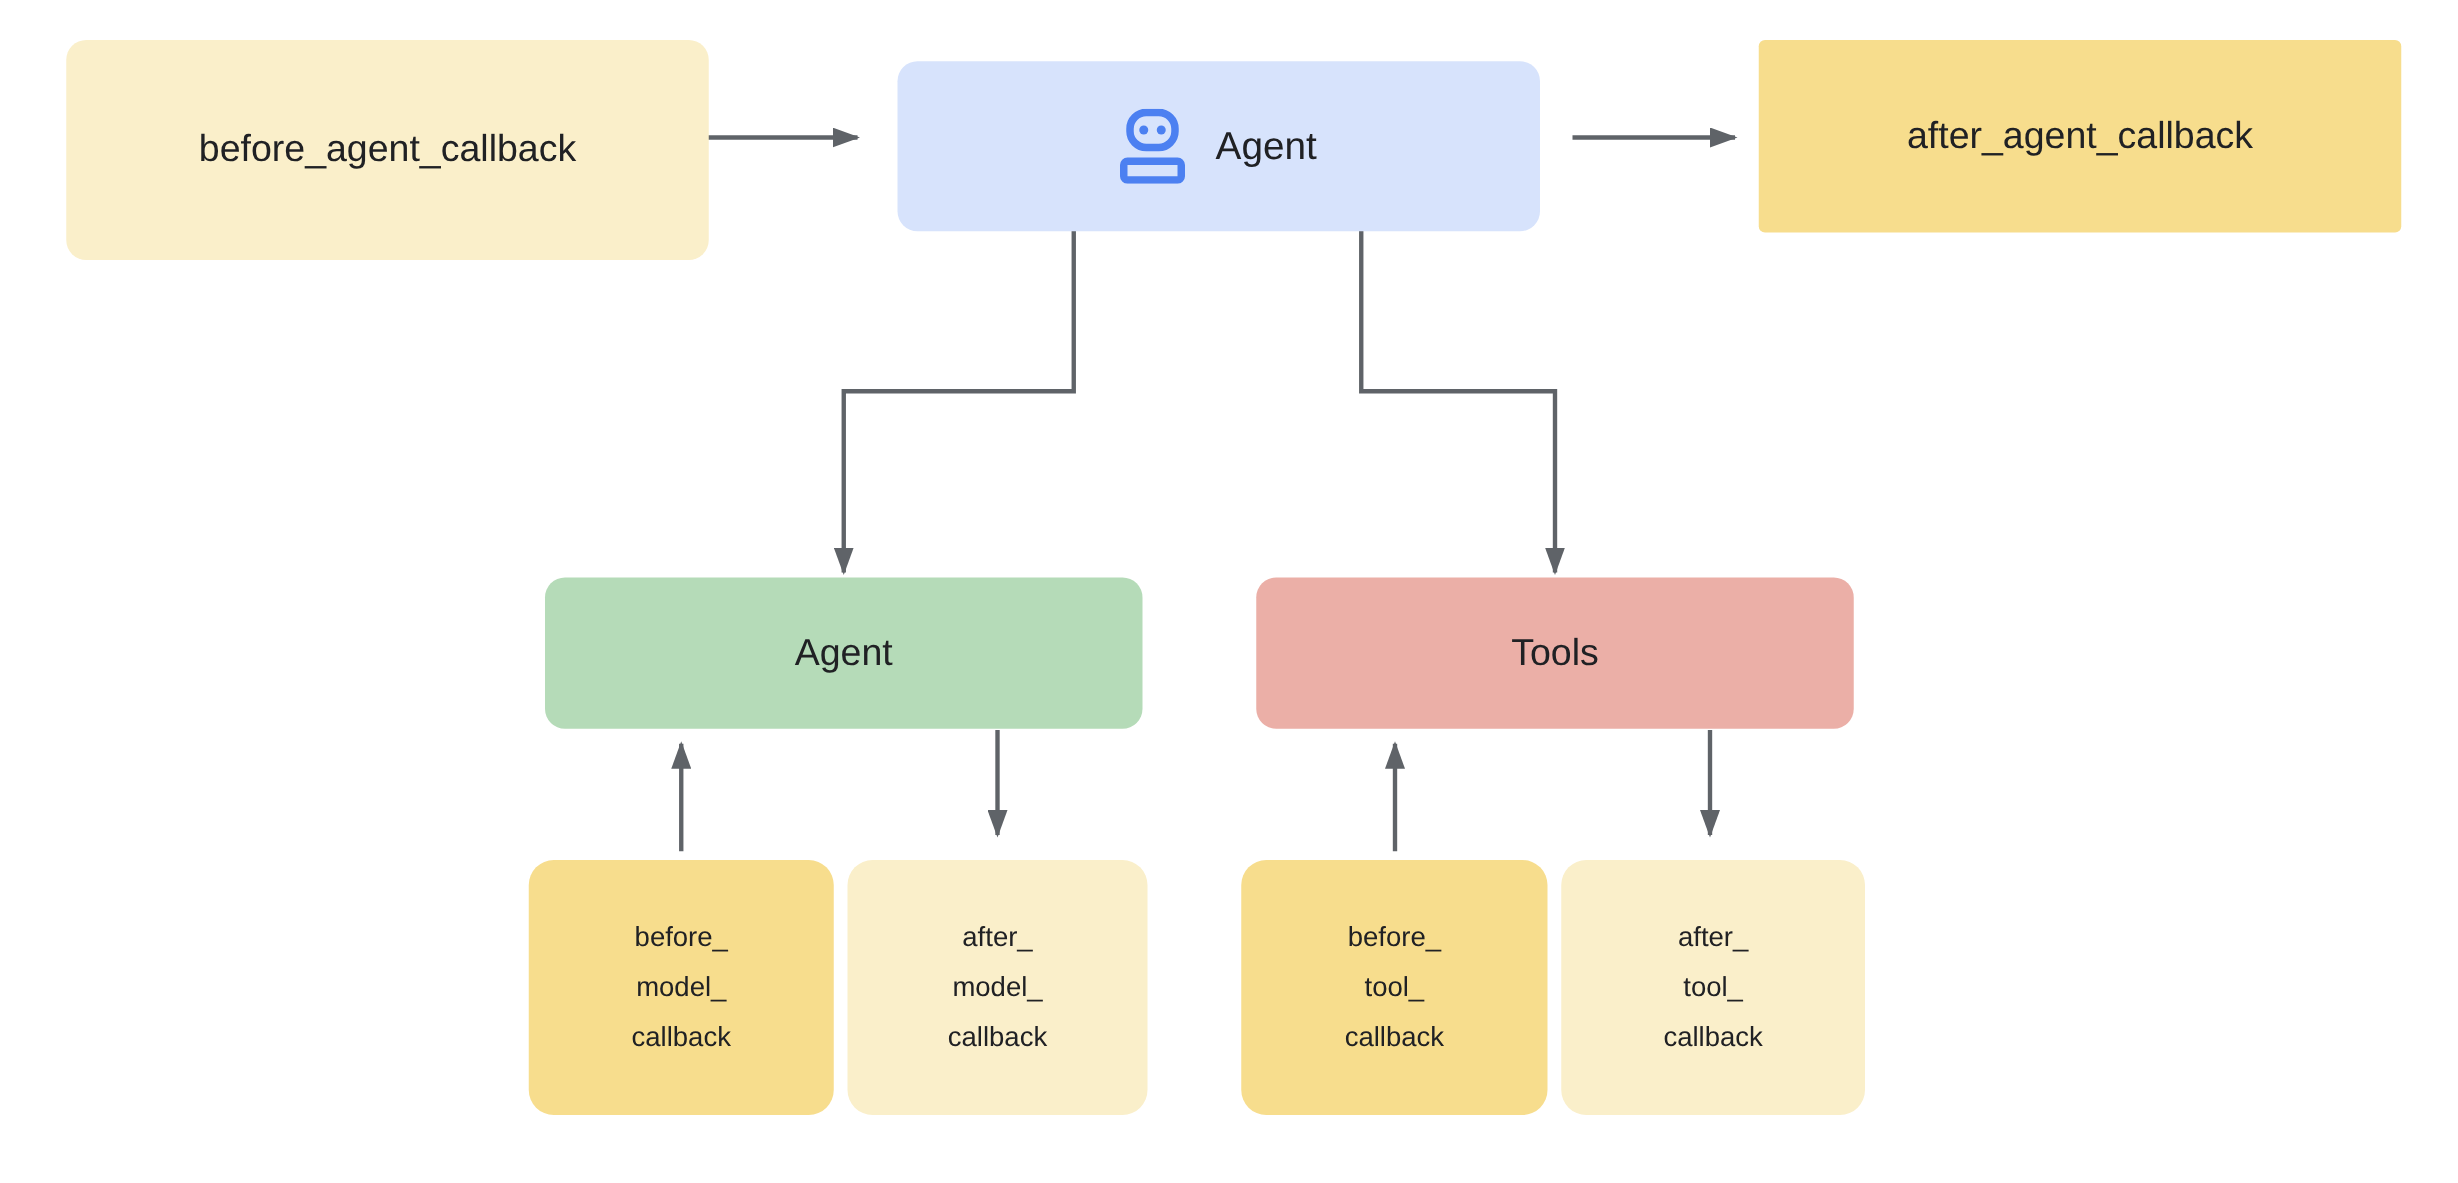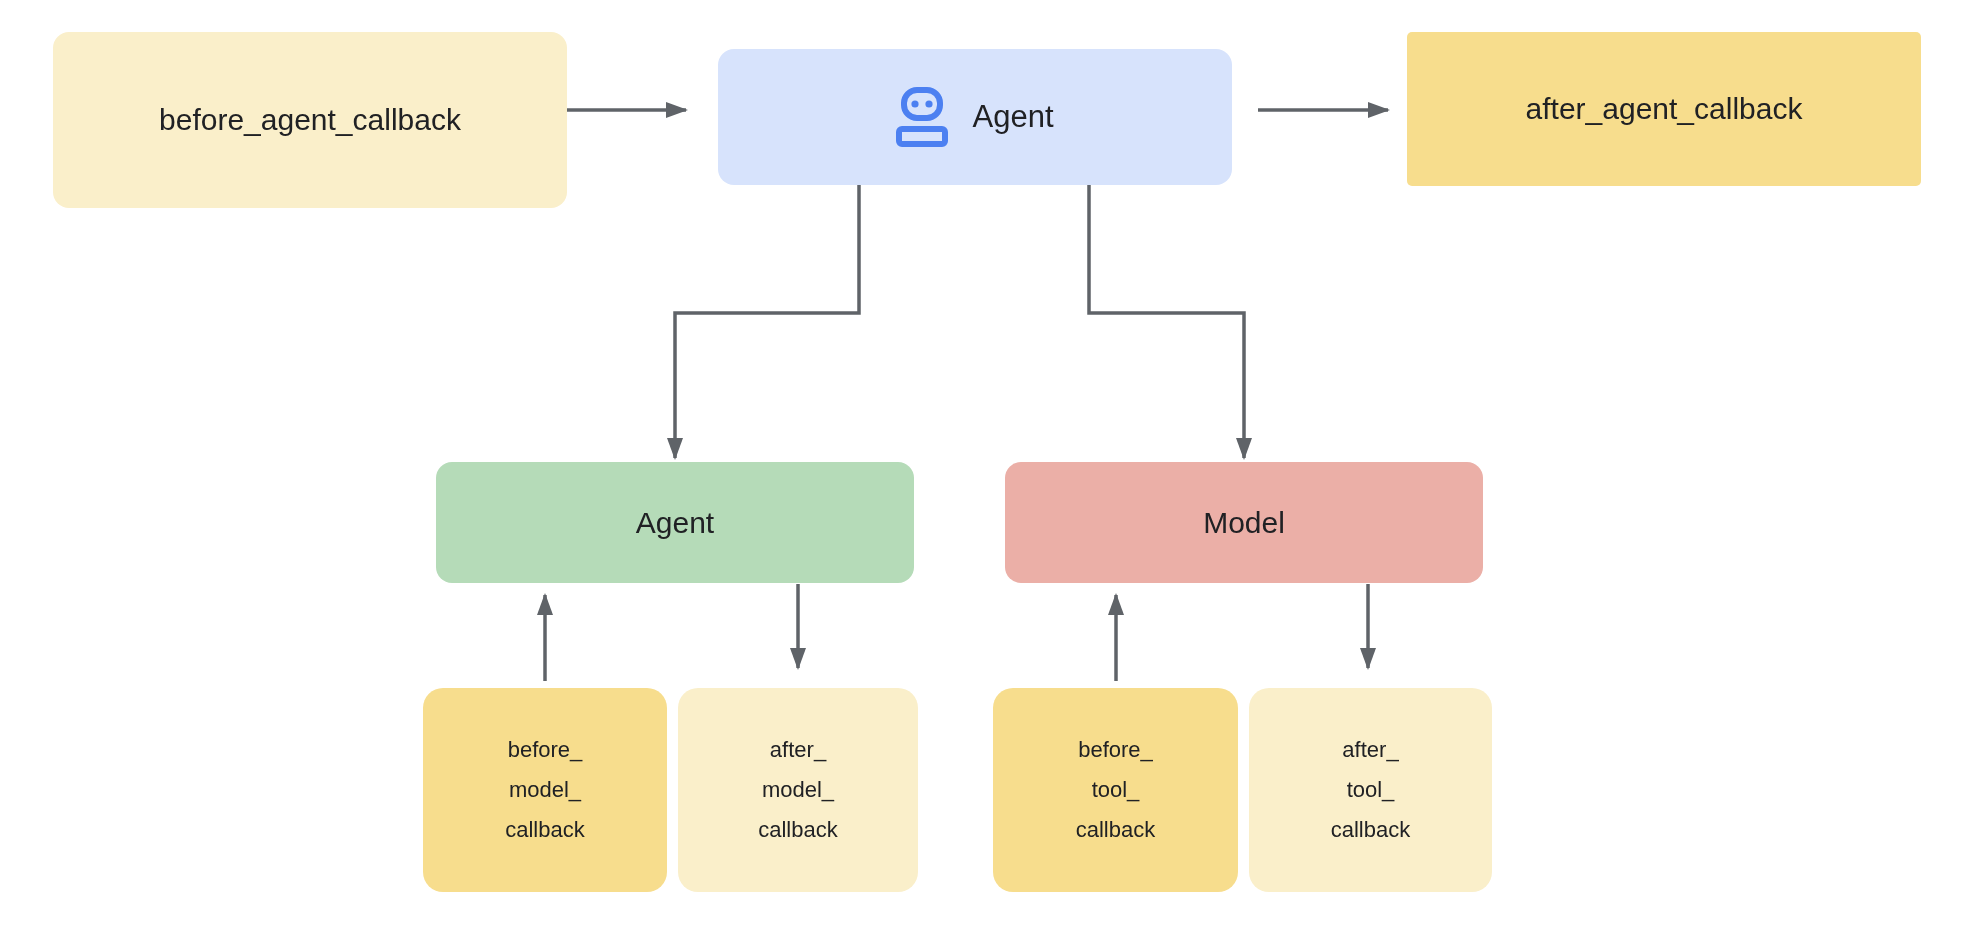--- a/index.html
+++ b/index.html
@@ -71,21 +71,21 @@
 
   <div class="node n-after-agent">
     <span>after_agent_callback</span>
   </div>
 
   <div class="node n-model">
     <span>Agent</span>
   </div>
 
   <div class="node n-tools">
-    <span>Model</span>
+    <span>Tools</span>
   </div>
 
   <div class="node n-before-model">
     <span class="small-label">before_
 model_
 callback</span>
   </div>
 
   <div class="node n-after-model">
     <span class="small-label">after_

